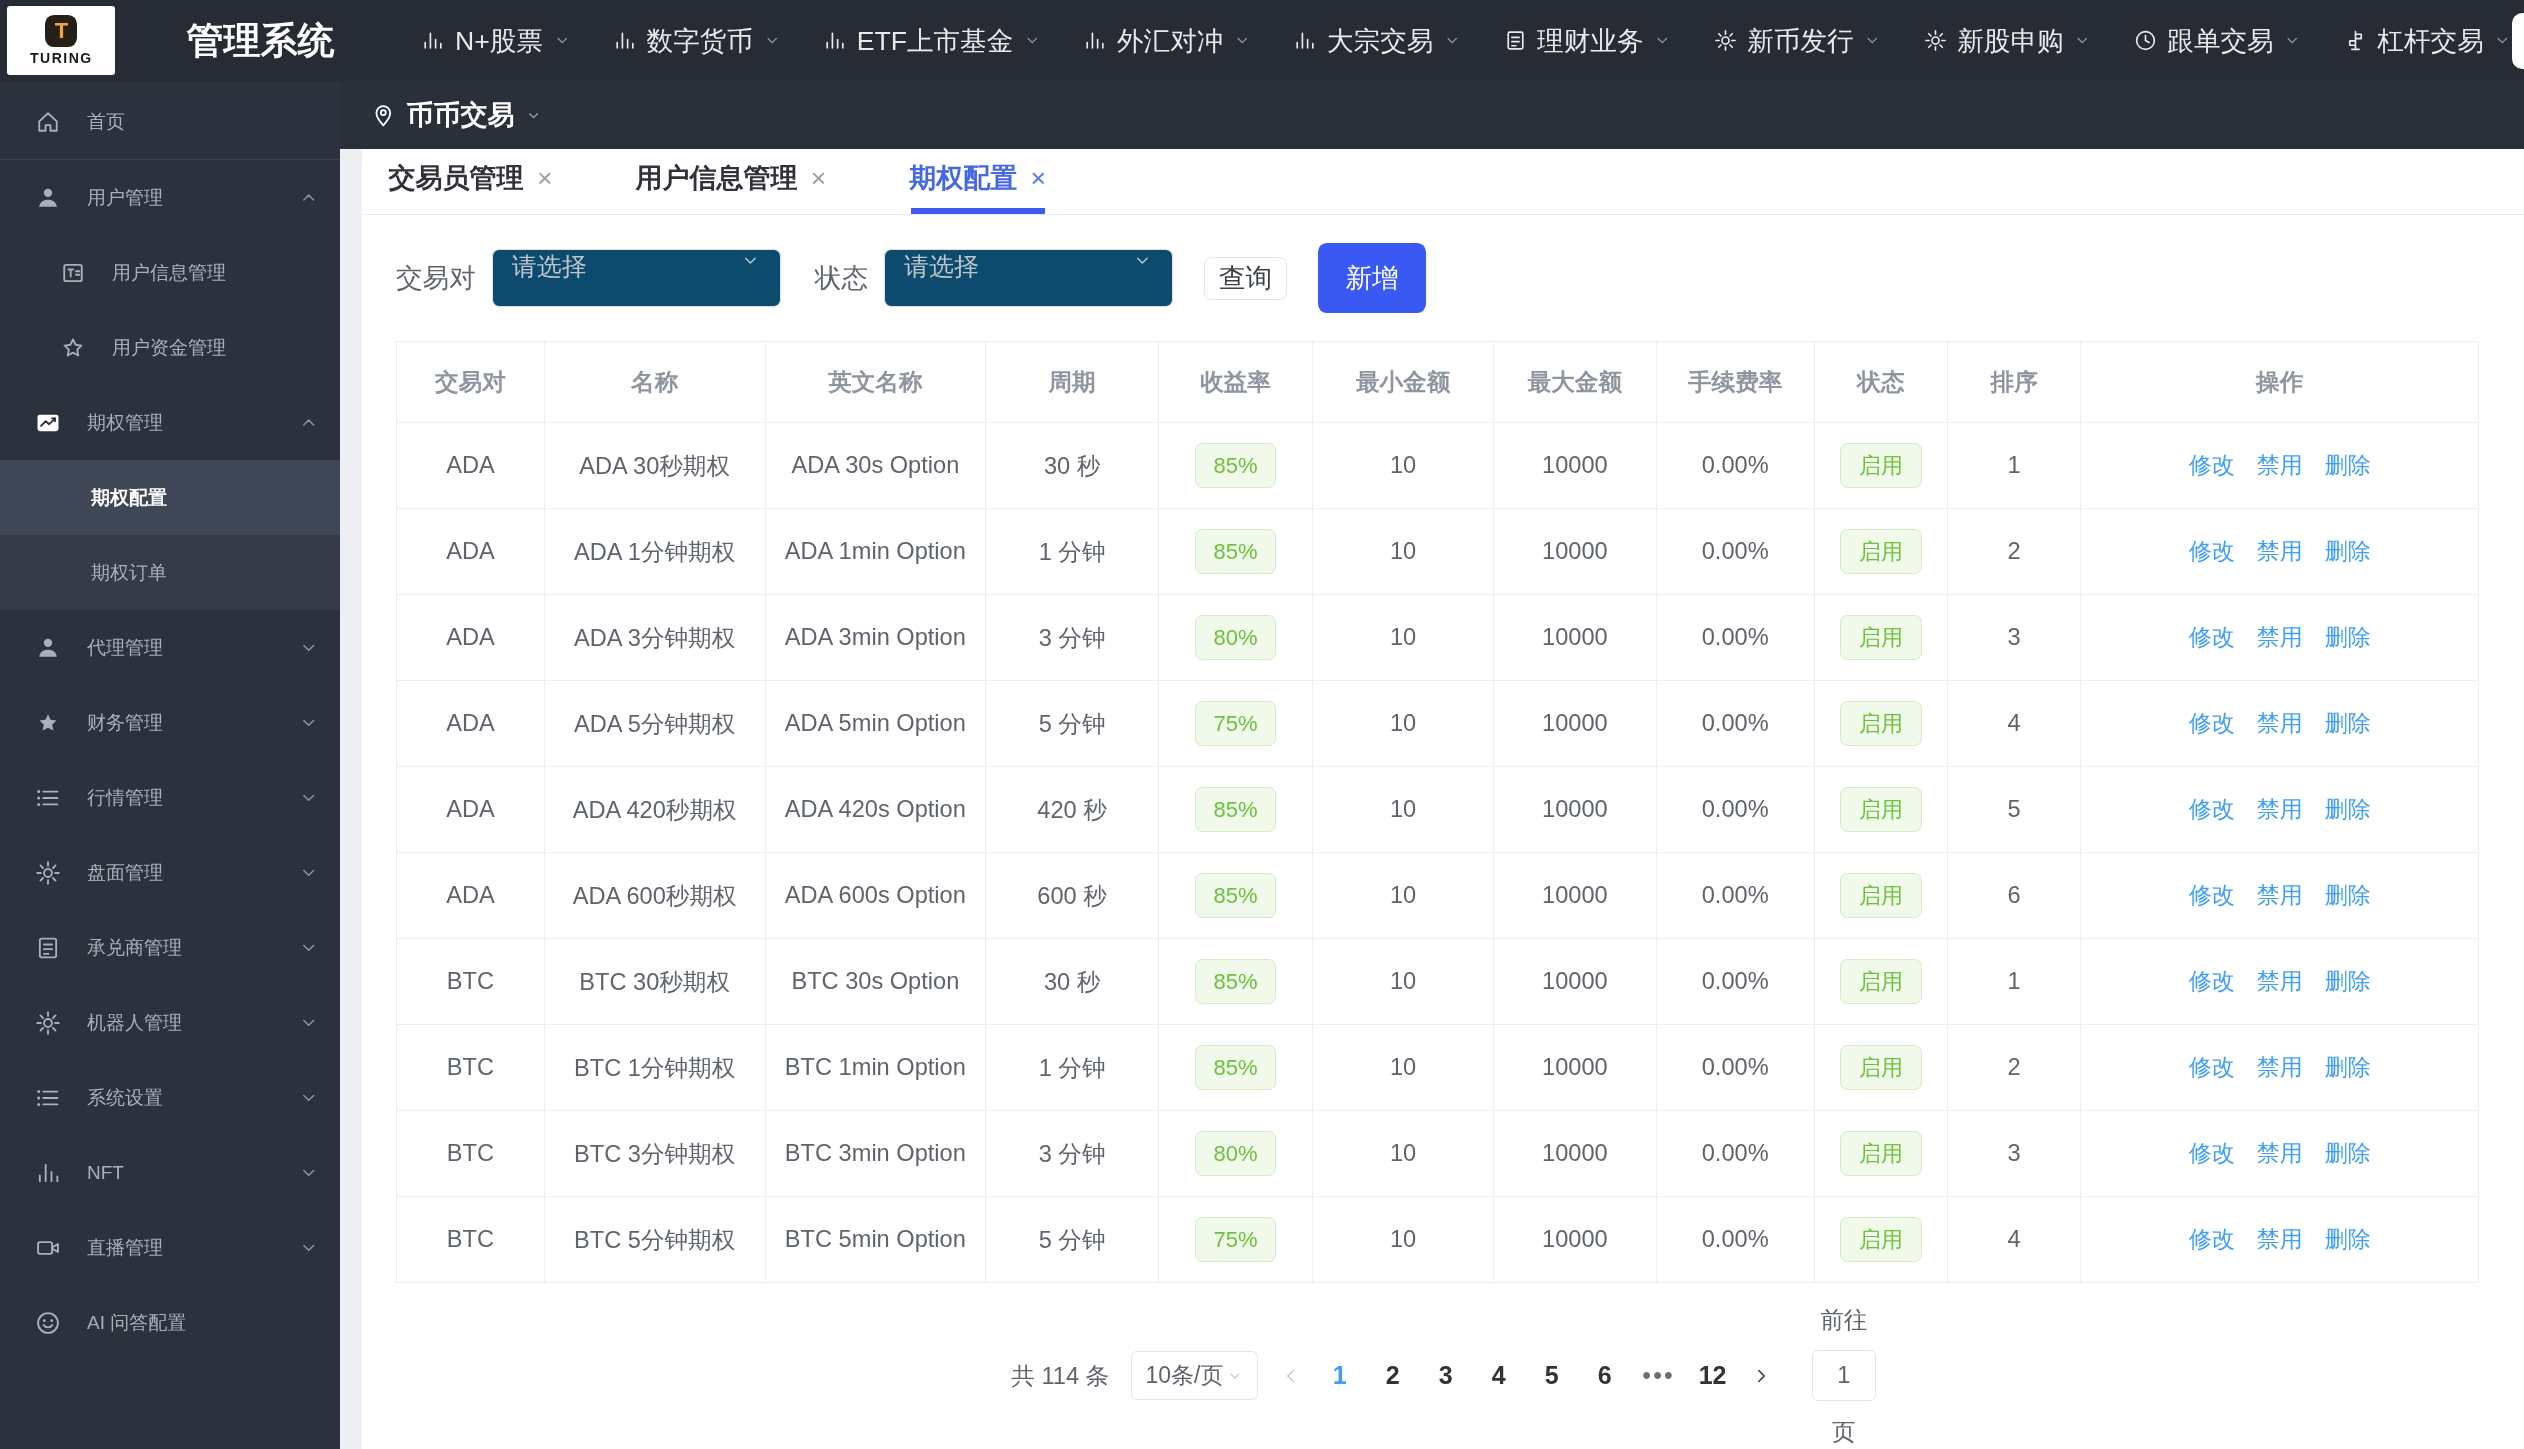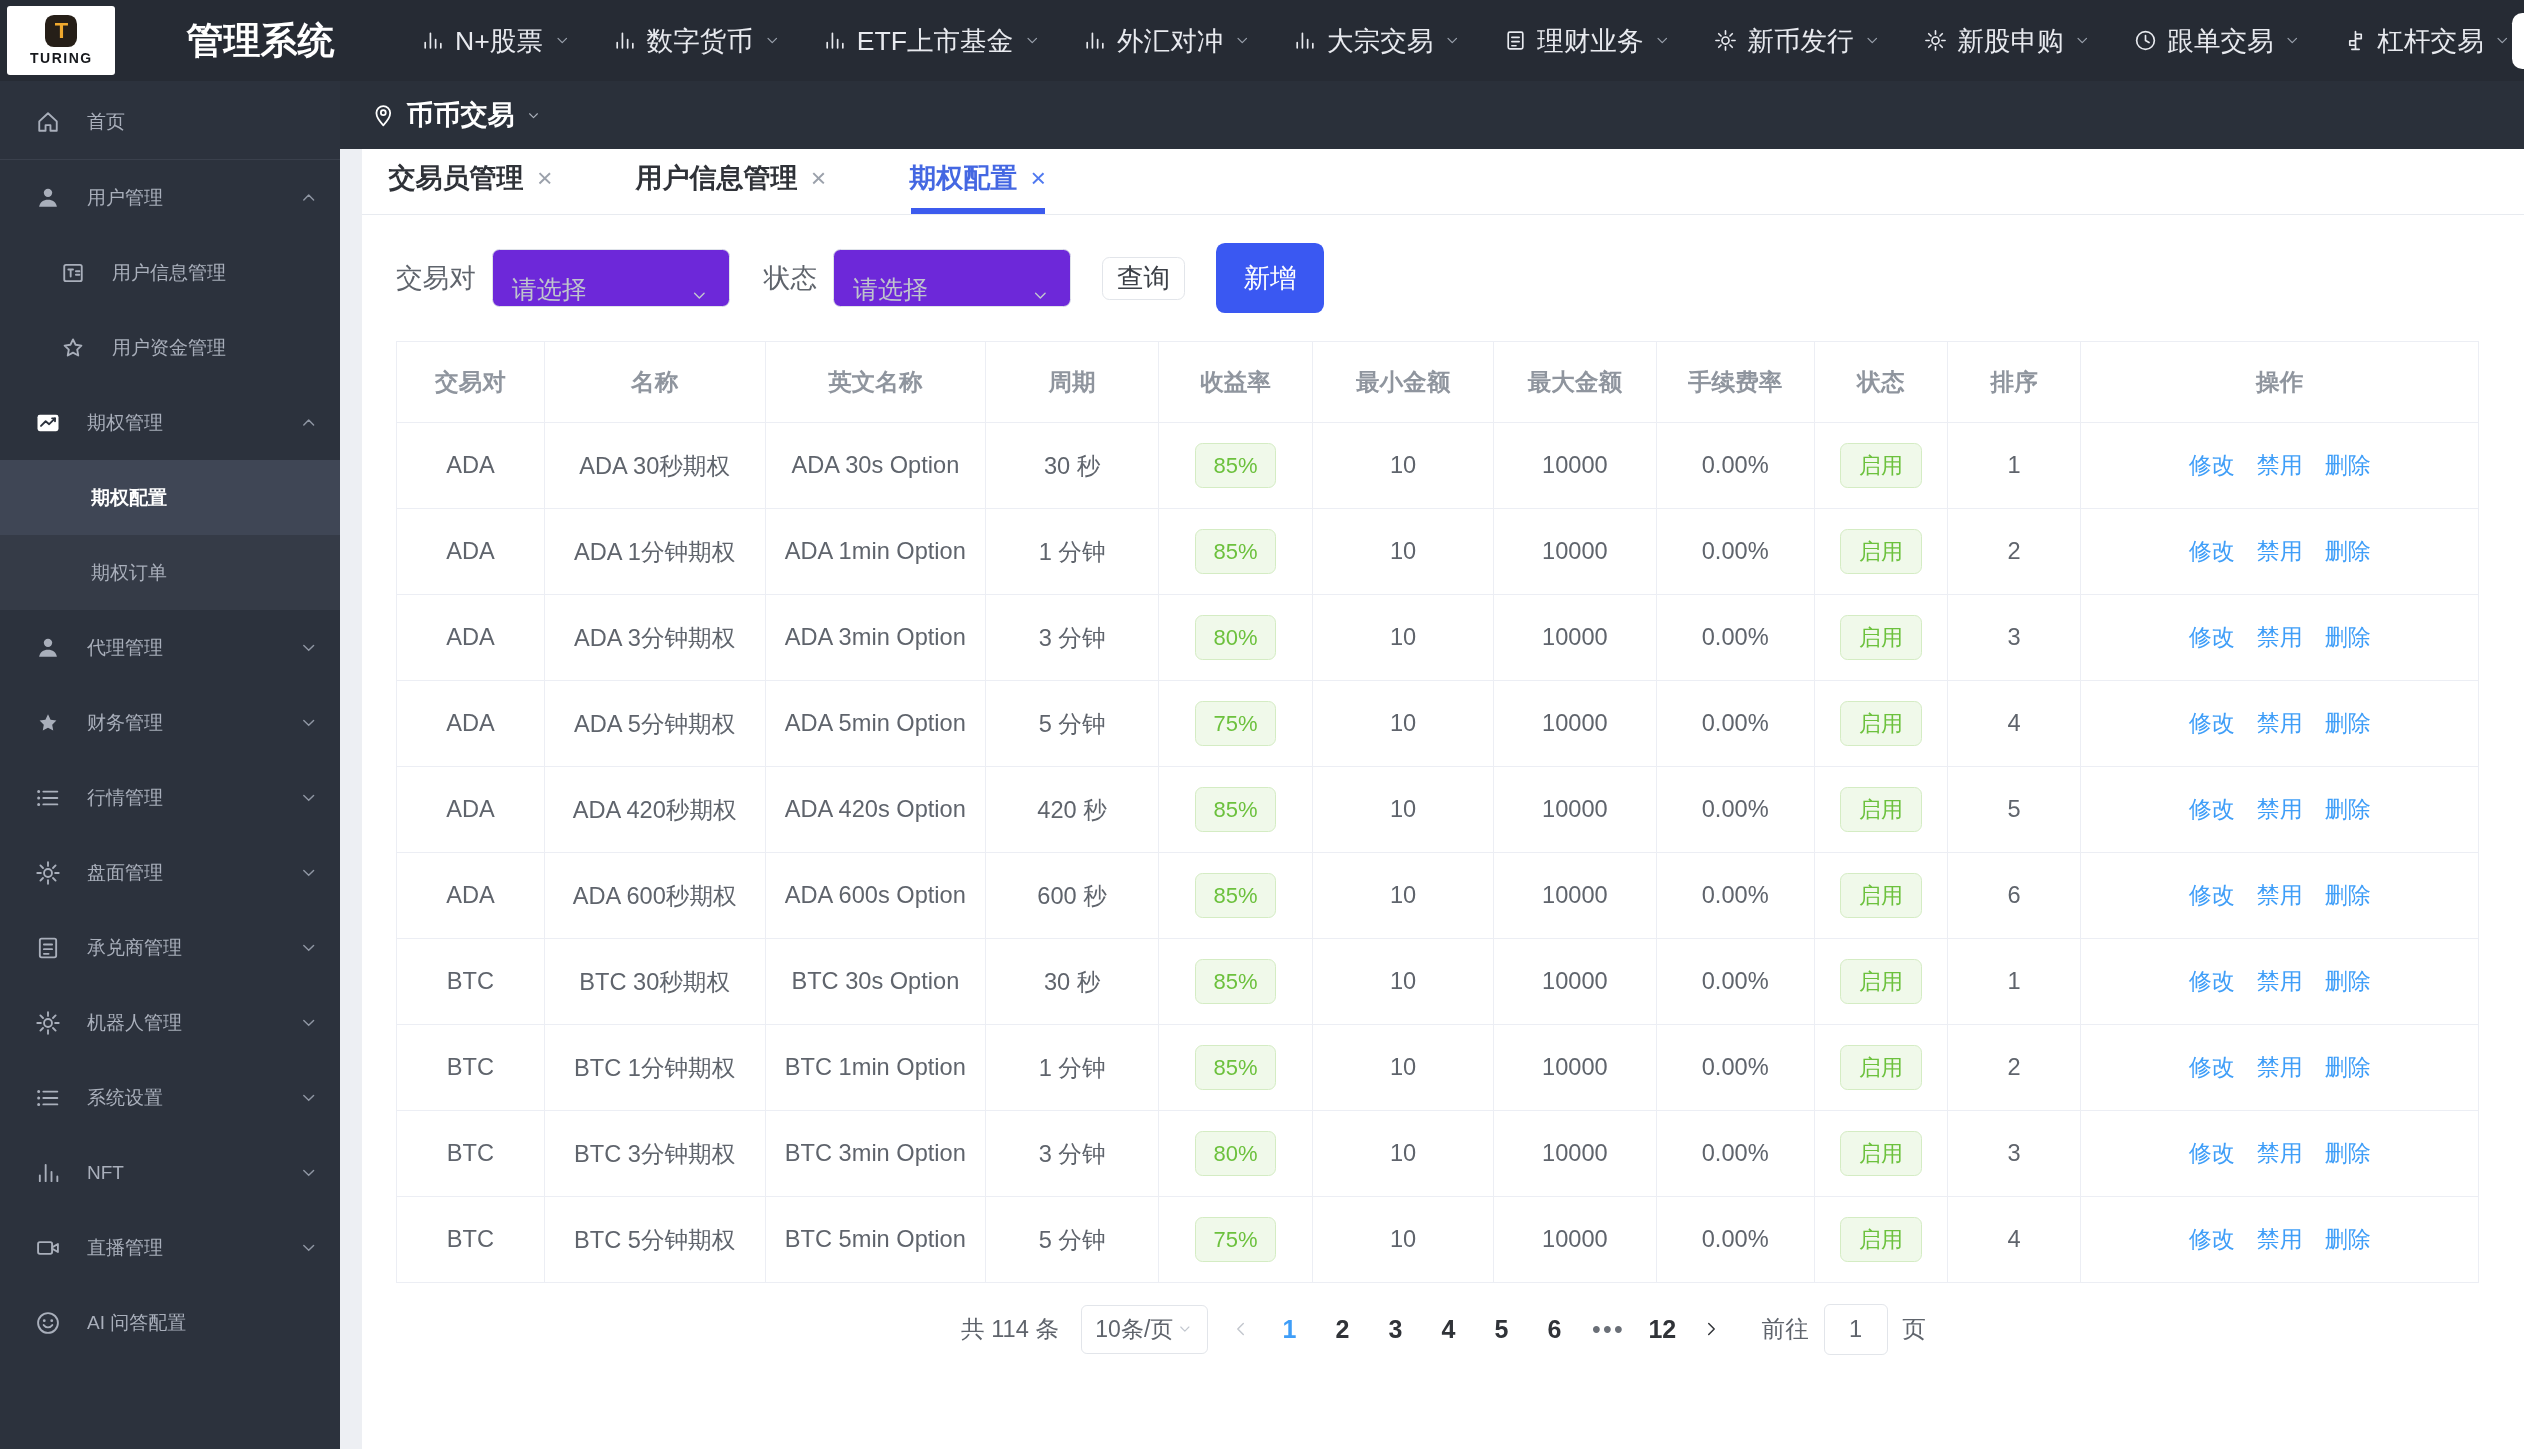--- a/index.html
+++ b/index.html
@@ -59,22 +59,22 @@
   .tab{display:flex;align-items:center;gap:13.3px;margin-right:83px;padding-bottom:17.7px;position:relative;
        font-size:27px;font-weight:700;color:#2f3238;cursor:pointer;white-space:nowrap;}
   .tab .close{font-size:26.6px;color:#9ba1ab;font-weight:400;line-height:1;}
   .tab.active{color:#4467e2;}
   .tab.active .close{color:#4f79f0;}
   .tab.active::after{content:"";position:absolute;left:1.5px;right:1.5px;bottom:0;height:5.9px;background:#3c5bee;}
 
   
   .filter-row{display:flex;align-items:center;margin:28px 0 0 34px;}
   .filter-label{font-size:26.6px;color:#5f646c;margin-right:16px;}
-  .sel{width:238px;height:58px;border:1.5px solid #dfe3e9;border-radius:7.4px;background:#6d28d9;
-       display:flex;align-items:flex-end;justify-content:space-between;padding:0 19px;box-sizing:border-box;cursor:pointer;}
+  .sel{width:289px;height:58px;border:1.5px solid #dfe3e9;border-radius:7.4px;background:#0c4a6e;
+       display:flex;align-items:flex-start;justify-content:space-between;padding:0 19px;box-sizing:border-box;cursor:pointer;}
   .sel + .filter-label{margin-left:34px;}
   .sel-ph{color:#bfc4cc;font-size:25px;}
   .sel .chev{color:#c2c7cf;}
   .sel .chev svg{width:20.7px;height:20.7px;}
   .btn-plain{width:83px;height:43px;border:1.5px solid #e2e5ea;border-radius:7.4px;background:#fff;font-size:26.6px;
              color:#3b3f46;margin-left:31px;display:flex;align-items:center;justify-content:center;cursor:pointer;box-sizing:border-box;}
   .btn-primary{width:108px;height:70px;background:#3a58f2;border:none;border-radius:8.9px;color:#fff;font-size:26.6px;
                margin-left:31px;display:flex;align-items:center;justify-content:center;cursor:pointer;}
 
   
@@ -95,21 +95,21 @@
             justify-content:space-between;padding:0 13.3px;color:#5f646c;font-size:23px;cursor:pointer;box-sizing:border-box;}
   .size-sel .chev{color:#c2c7cf;}
   .size-sel .chev svg{width:17.7px;height:17.7px;}
   .arrow{cursor:pointer;display:flex;}
   .arrow svg{width:22px;height:22px;}
   .arrow.prev{color:#c3c7ce;}
   .arrow.next{color:#303338;}
   .page-btn{font-size:25px;font-weight:700;color:#303338;min-width:31px;text-align:center;cursor:pointer;}
   .page-btn.active{color:#3f9ef8;}
   .page-btn.ellipsis{font-weight:400;color:#6a6f77;letter-spacing:2.2px;}
-  .goto{display:flex;align-items:center;gap:14.8px;margin-left:17.7px;}
+  .goto{display:flex;align-items:center;gap:14.8px;margin-left:17.7px;flex-direction:column;}
   .goto input{width:58px;height:47px;border:1.5px solid #e2e5ea;border-radius:5.9px;text-align:center;font-size:23.6px;
               color:#5f646c;outline:none;font-family:inherit;}
 </style>
 </head>
 <body>
 
 <div class="app">
 
   <div class="topbar">
     <div class="logo-box">

